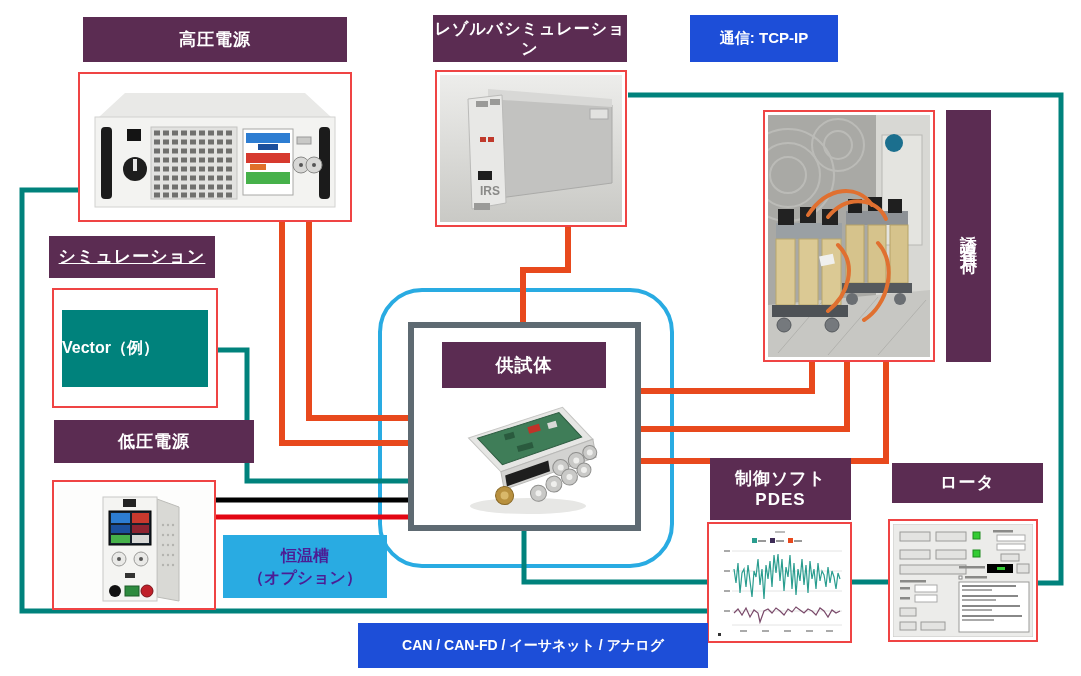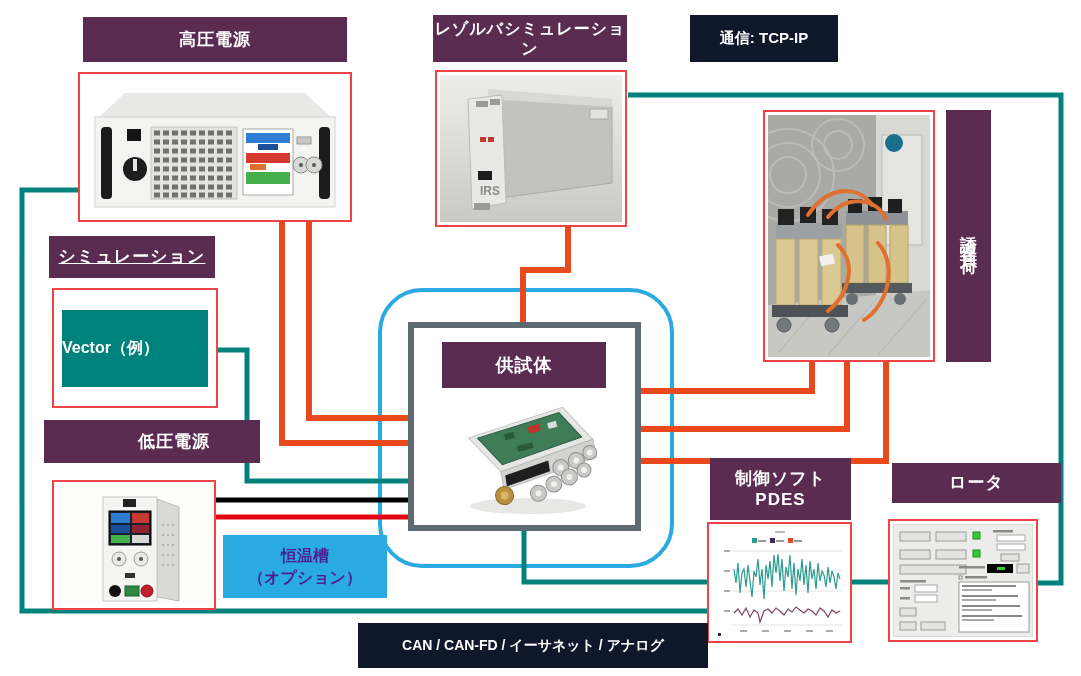--- a/index.html
+++ b/index.html
@@ -2,21 +2,21 @@
 <html><head>
 <meta charset="utf-8">
 <style>
   html,body{margin:0;padding:0;background:#fff;}
   .canvas{position:relative;width:1081px;height:676px;background:#fff;overflow:hidden;
           font-family:"Liberation Sans","DejaVu Sans",sans-serif;border-radius:24px;}
   .wires{position:absolute;left:0;top:0;z-index:1;}
   .plabel{position:absolute;background:#5B2C52;color:#fff;font-weight:bold;font-size:17px;
           display:flex;align-items:center;justify-content:center;text-align:center;
           letter-spacing:1px;z-index:3;line-height:1.25;}
-  .olabel{position:absolute;background:#0f172a;color:#fff;font-weight:bold;font-size:15px;
+  .olabel{position:absolute;background:#1d4ed8;color:#fff;font-weight:bold;font-size:15px;
           display:flex;align-items:center;justify-content:center;text-align:center;z-index:3;}
   .clabel{position:absolute;background:#29ABE2;color:#4c1d95;font-weight:bold;font-size:16px;
           display:flex;flex-direction:column;align-items:center;justify-content:center;
           text-align:center;z-index:3;line-height:1.35;}
   .vlabel{position:absolute;background:#5B2C52;color:#fff;font-weight:bold;font-size:17px;
           display:flex;align-items:center;justify-content:center;z-index:3;
           writing-mode:vertical-rl;text-orientation:upright;letter-spacing:7px;}
   .imgbox{position:absolute;background:#fff;border:2px solid #ef4444;z-index:2;
           display:flex;align-items:center;justify-content:center;box-sizing:border-box;}
   .dutbox{position:absolute;background:#fff;border:6px solid #5E6A72;z-index:2;box-sizing:border-box;}
@@ -58,36 +58,36 @@
   </div>
 
   <div class="olabel" style="left:690px;top:15px;width:148px;height:47px;">
     <span>通信: TCP-IP</span>
   </div>
 
   <div class="plabel" style="left:49px;top:236px;width:166px;height:42px;text-decoration:underline;">
     <span>シミュレーション</span>
   </div>
 
-  <div class="plabel" style="left:44px;top:420px;width:172px;height:43px;padding-left:44px;">
+  <div class="plabel" style="left:54px;top:420px;width:200px;height:43px;">
     <span>低圧電源</span>
   </div>
 
   <div class="vlabel" style="left:946px;top:110px;width:45px;height:252px;">
     <span>誘導負荷</span>
   </div>
 
   <div class="plabel" style="left:710px;top:458px;width:141px;height:62px;">
     <span class="stack">
       <span>制御ソフト</span>
       <span>PDES</span>
     </span>
   </div>
 
-  <div class="plabel" style="left:892px;top:463px;width:169px;height:40px;">
+  <div class="plabel" style="left:892px;top:463px;width:151px;height:40px;">
     <span>ロータ</span>
   </div>
 
   <div class="clabel" style="left:223px;top:535px;width:164px;height:63px;">
     <span>恒温槽</span>
     <span>（オプション）</span>
   </div>
 
   <div class="olabel" style="left:358px;top:623px;width:350px;height:45px;font-size:14px;">
     <span>CAN / CAN-FD / イーサネット / アナログ</span>

